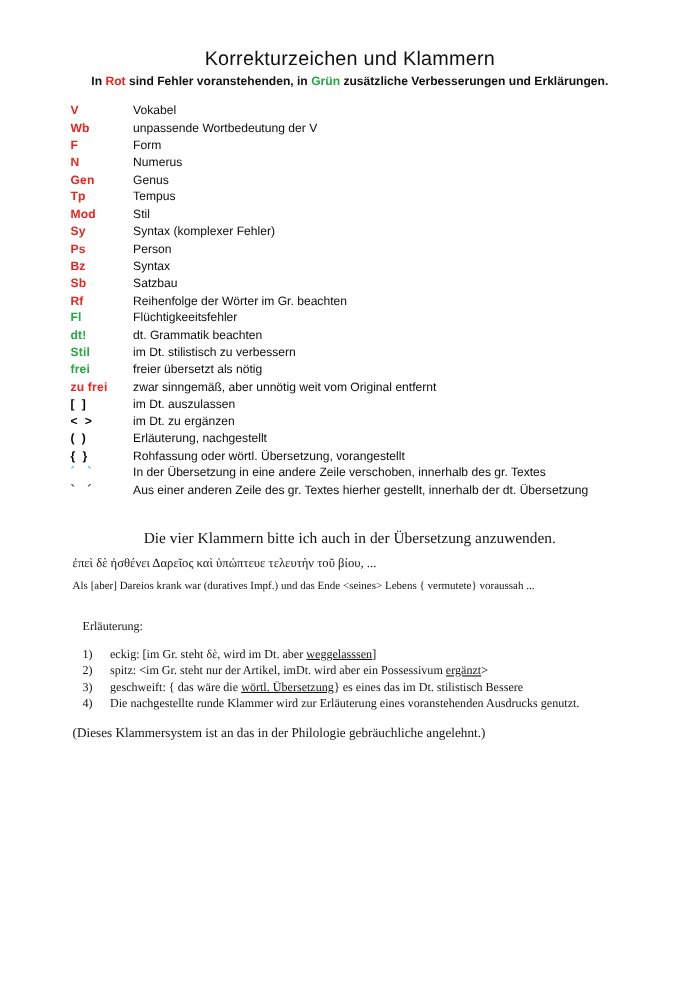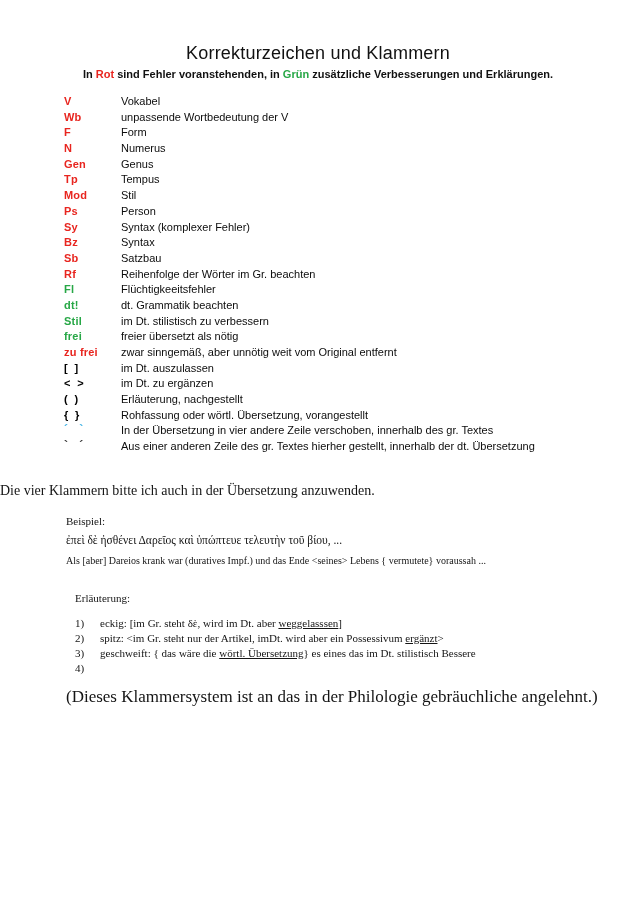--- a/index.html
+++ b/index.html
@@ -18,21 +18,21 @@
     margin-top:3px;color:#111;
   }
   .legend{margin:13px 0 0 64px;}
   .legend-row{display:flex;align-items:baseline;height:15.7px;font-size:11px;}
   .legend-code{
     flex:0 0 57px;font-weight:700;white-space:pre;letter-spacing:0.2px;
   }
   .legend-code.marks{letter-spacing:4px;font-size:12px;line-height:10px;}
   .legend-desc{font-weight:400;color:#0c0c0c;}
   .note-line{
-    margin-top:27px;text-align:left;
+    margin-top:27px;text-align:center;
     font-family:"Liberation Serif",serif;font-size:14px;color:#141414;
   }
   .example-label{
     margin:16px 0 0 66px;font-family:"Liberation Serif",serif;font-size:11px;color:#141414;
   }
   .example-greek{
     margin:7px 0 0 66px;font-family:"Liberation Serif",serif;font-size:11.5px;color:#141414;
   }
   .example-german{
     margin:9px 0 0 66px;font-family:"Liberation Serif",serif;font-size:10px;color:#141414;
@@ -42,21 +42,21 @@
   }
   .explain-list{margin:12px 0 0 75px;}
   .explain-row{
     display:flex;font-family:"Liberation Serif",serif;font-size:11px;
     line-height:15.2px;color:#141414;
   }
   .explain-num{flex:0 0 25px;}
   .explain-text{white-space:pre-wrap;}
   .explain-text .u{text-decoration:underline;}
   .footnote{
-    margin:10px 0 0 66px;font-family:"Liberation Serif",serif;font-size:17px;color:#141414;
+    margin:10px 0 0 66px;font-family:"Liberation Serif",serif;font-size:12px;color:#141414;
   }
 </style>
 </head>
 <body>
 
 <div class="page">
 
   <div class="doc-title">Korrekturzeichen und Klammern</div>
 
   <div class="doc-subtitle">
@@ -87,26 +87,26 @@
     </div>
       <div class="legend-row">
       <span class="legend-code" style="color: rgb(232, 37, 31);">Tp</span>
       <span class="legend-desc">Tempus</span>
     </div>
       <div class="legend-row">
       <span class="legend-code" style="color: rgb(232, 37, 31);">Mod</span>
       <span class="legend-desc">Stil</span>
     </div>
       <div class="legend-row">
+      <span class="legend-code" style="color: rgb(232, 37, 31);">Sy</span>
+      <span class="legend-desc">Syntax (komplexer Fehler)</span>
+    </div>
+      <div class="legend-row">
       <span class="legend-code" style="color: rgb(232, 37, 31);">Ps</span>
       <span class="legend-desc">Person</span>
-    </div>
-      <div class="legend-row">
-      <span class="legend-code" style="color: rgb(232, 37, 31);">Sy</span>
-      <span class="legend-desc">Syntax (komplexer Fehler)</span>
     </div>
       <div class="legend-row">
       <span class="legend-code" style="color: rgb(232, 37, 31);">Bz</span>
       <span class="legend-desc">Syntax</span>
     </div>
       <div class="legend-row">
       <span class="legend-code" style="color: rgb(232, 37, 31);">Sb</span>
       <span class="legend-desc">Satzbau</span>
     </div>
       <div class="legend-row">
@@ -144,31 +144,30 @@
       <div class="legend-row">
       <span class="legend-code" style="color: rgb(0, 0, 0);">(  )</span>
       <span class="legend-desc">Erläuterung, nachgestellt</span>
     </div>
       <div class="legend-row">
       <span class="legend-code" style="color: rgb(0, 0, 0);">{  }</span>
       <span class="legend-desc">Rohfassung oder wörtl. Übersetzung, vorangestellt</span>
     </div>
       <div class="legend-row">
       <span class="legend-code marks" style="color: rgb(69, 181, 230);">´ `</span>
-      <span class="legend-desc">In der Übersetzung in vier andere Zeile verschoben, innerhalb des gr. Textes</span>
+      <span class="legend-desc">In der Übersetzung in eine andere Zeile verschoben, innerhalb des gr. Textes</span>
     </div>
       <div class="legend-row">
       <span class="legend-code marks" style="color: rgb(61, 61, 61);">` ´</span>
       <span class="legend-desc">Aus einer anderen Zeile des gr. Textes hierher gestellt, innerhalb der dt. Übersetzung</span>
     </div>
     </div>
 
   <div class="note-line">Die vier Klammern bitte ich auch in der Übersetzung anzuwenden.</div>
 
-  <div class="example-label">Beispiel:</div>
   <div class="example-greek">ἐπεὶ δὲ ἠσθένει Δαρεῖος καὶ ὑπώπτευε τελευτὴν τοῦ βίου, ...</div>
   <div class="example-german">Als [aber] Dareios krank war (duratives Impf.) und das Ende &lt;seines&gt; Lebens { vermutete} voraussah ...</div>
 
   <div class="explain-label">Erläuterung:</div>
 
   <div class="explain-list">
 
   <div class="explain-row">
       <span class="explain-num">1)</span>
       <span class="explain-text"><span>eckig: [im Gr. steht δὲ, wird im Dt. aber </span><span class="u">weggelasssen</span><span>]</span></span>
@@ -176,18 +175,19 @@
       <div class="explain-row">
       <span class="explain-num">2)</span>
       <span class="explain-text"><span>spitz: &lt;im Gr. steht nur der Artikel, imDt. wird aber ein Possessivum </span><span class="u">ergänzt</span><span>&gt;</span></span>
     </div>
       <div class="explain-row">
       <span class="explain-num">3)</span>
       <span class="explain-text"><span>geschweift: { das wäre die </span><span class="u">wörtl. Übersetzung</span><span>} es eines das im Dt. stilistisch Bessere</span></span>
     </div>
       <div class="explain-row">
       <span class="explain-num">4)</span>
+      <span class="explain-text"><span>Die nachgestellte runde Klammer wird zur Erläuterung eines voranstehenden Ausdrucks genutzt.</span><span class="u"></span><span></span></span>
     </div>
     </div>
 
   <div class="footnote">(Dieses Klammersystem ist an das in der Philologie gebräuchliche angelehnt.)</div>
 
 </div>
 
 </body></html>

